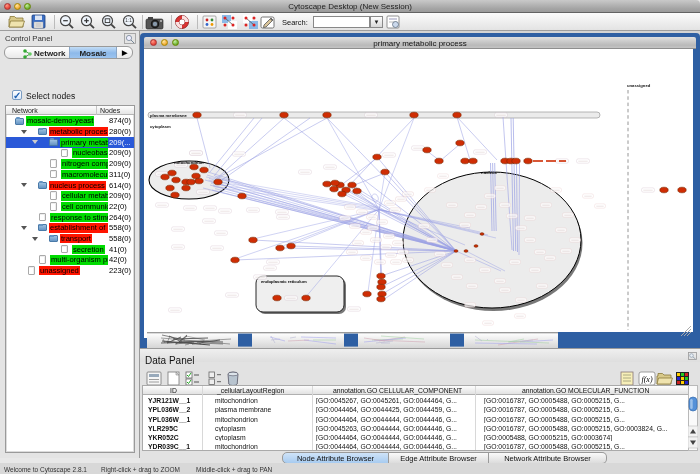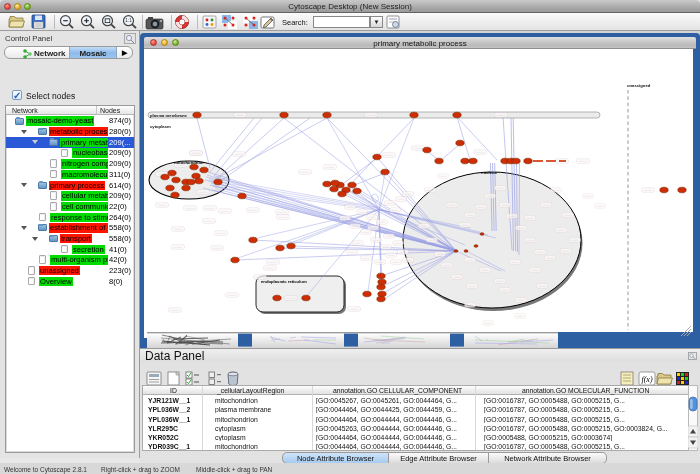--- a/index.html
+++ b/index.html
@@ -58,21 +58,21 @@
 
 #mdi { position:absolute; left:140px; top:31px; width:560px; height:317px; background:#d4d4d4; }
 #netwin { position:absolute; left:0; top:2px; width:560px; height:315px; background:#2e5fa3; border-radius:4px 4px 0 0; }
 #netwin-tb { position:absolute; left:4px; top:4px; right:4px; height:12px; background:linear-gradient(#dfdfdf,#b9b9b9 75%,#c4c4c4); border-radius:2px 2px 0 0; border-bottom:1px solid #8e8e8e; }
 #netwin-tb .t { position:absolute; width:100%; text-align:center; top:2px; font-size:8px; color:#111; }
 #netwin-tb .tl { top:1.8px; }
 #netcanvas { position:absolute; left:4px; top:16px; width:549px; height:289px; background:#fff; }
 
 
 #dpanel { position:absolute; left:140px; top:348px; width:560px; height:115px; background:#e2e2e2; border-top:1px solid #9a9a9a; }
-#dpanel-hdr { position:absolute; left:0; top:0; width:100%; height:13px; font-size:12px; color:#111; padding:0 0 0 5px; background:linear-gradient(#efefef,#dedede); }
+#dpanel-hdr { position:absolute; left:0; top:0; width:100%; height:13px; font-size:10px; color:#111; padding:6px 0 0 5px; background:linear-gradient(#efefef,#dedede); }
 #dtoolbar { position:absolute; left:0; top:21px; width:100%; height:18px; }
 #dtable { position:absolute; left:2px; top:36px; width:550px; height:66px; background:#fff; border:1px solid #aaa; }
 #dthdr { position:absolute; left:0; top:0; width:100%; height:9px; background:linear-gradient(#fdfdfd,#e2e2e2); border-bottom:1px solid #b0b0b0; font-size:6.8px; color:#111; }
 #dthdr span { position:absolute; top:1px; }
 .drow { position:relative; height:9.3px; font-size:6.8px; color:#111; white-space:nowrap; }
 .drow span { position:absolute; top:1px; overflow:hidden; }
 .c1 { left:5px; width:53px; } .c2 { left:72px; width:95px; } .c3 { left:173px; width:157px; } .c4 { left:341px; width:205px; }
 .dvline { position:absolute; top:0; bottom:0; width:1px; background:#d8d8d8; }
 #dscroll { position:absolute; right:2px; top:36px; width:10px; height:66px; background:#fafafa; border:1px solid #b9b9b9; }
 
@@ -245,21 +245,21 @@
             <span class="tcnt" style="">209(0)</span>
           </div>
 <div class="trow">
             <span class="page" style="left:44px"></span>
             <span class="tlab" style="left:55px;max-width:47px;background:#00dc00">macromolecule</span>
             <span class="tcnt" style="">311(0)</span>
           </div>
 <div class="trow">
             <span class="tar" style="left:15px"></span>
             <span class="fold" style="left:32px"></span>
-            <span class="tlab" style="left:43px;max-width:59px;background:#ff1400">primary process</span>
+            <span class="tlab" style="left:43px;max-width:59px;background:#ff1400">nucleus process</span>
             <span class="tcnt" style="">614(0)</span>
           </div>
 <div class="trow">
             <span class="page" style="left:44px"></span>
             <span class="tlab" style="left:55px;max-width:47px;background:#00dc00">cellular metabol</span>
             <span class="tcnt" style="">209(0)</span>
           </div>
 <div class="trow">
             <span class="page" style="left:44px"></span>
             <span class="tlab" style="left:55px;max-width:47px;background:#00dc00">cell communicat</span>
@@ -289,25 +289,20 @@
           </div>
 <div class="trow">
             <span class="page" style="left:33px"></span>
             <span class="tlab" style="left:44px;max-width:58px;background:#00dc00">multi-organism pro</span>
             <span class="tcnt" style="">42(0)</span>
           </div>
 <div class="trow">
             <span class="page" style="left:22px"></span>
             <span class="tlab" style="left:33px;max-width:69px;background:#ff1400">unassigned</span>
             <span class="tcnt" style="">223(0)</span>
-          </div>
-<div class="trow">
-            <span class="page" style="left:22px"></span>
-            <span class="tlab" style="left:33px;max-width:69px;background:#00dc00">Overview</span>
-            <span class="tcnt" style="">8(0)</span>
           </div>
     </div>
   </div>
 </div>
 
 <div id="mdi">
   <div id="netwin">
     <div id="netwin-tb">
           <span class="tl" id="tl-r" style="left:6px"></span>
           <span class="tl" id="tl-y" style="left:17px"></span>

